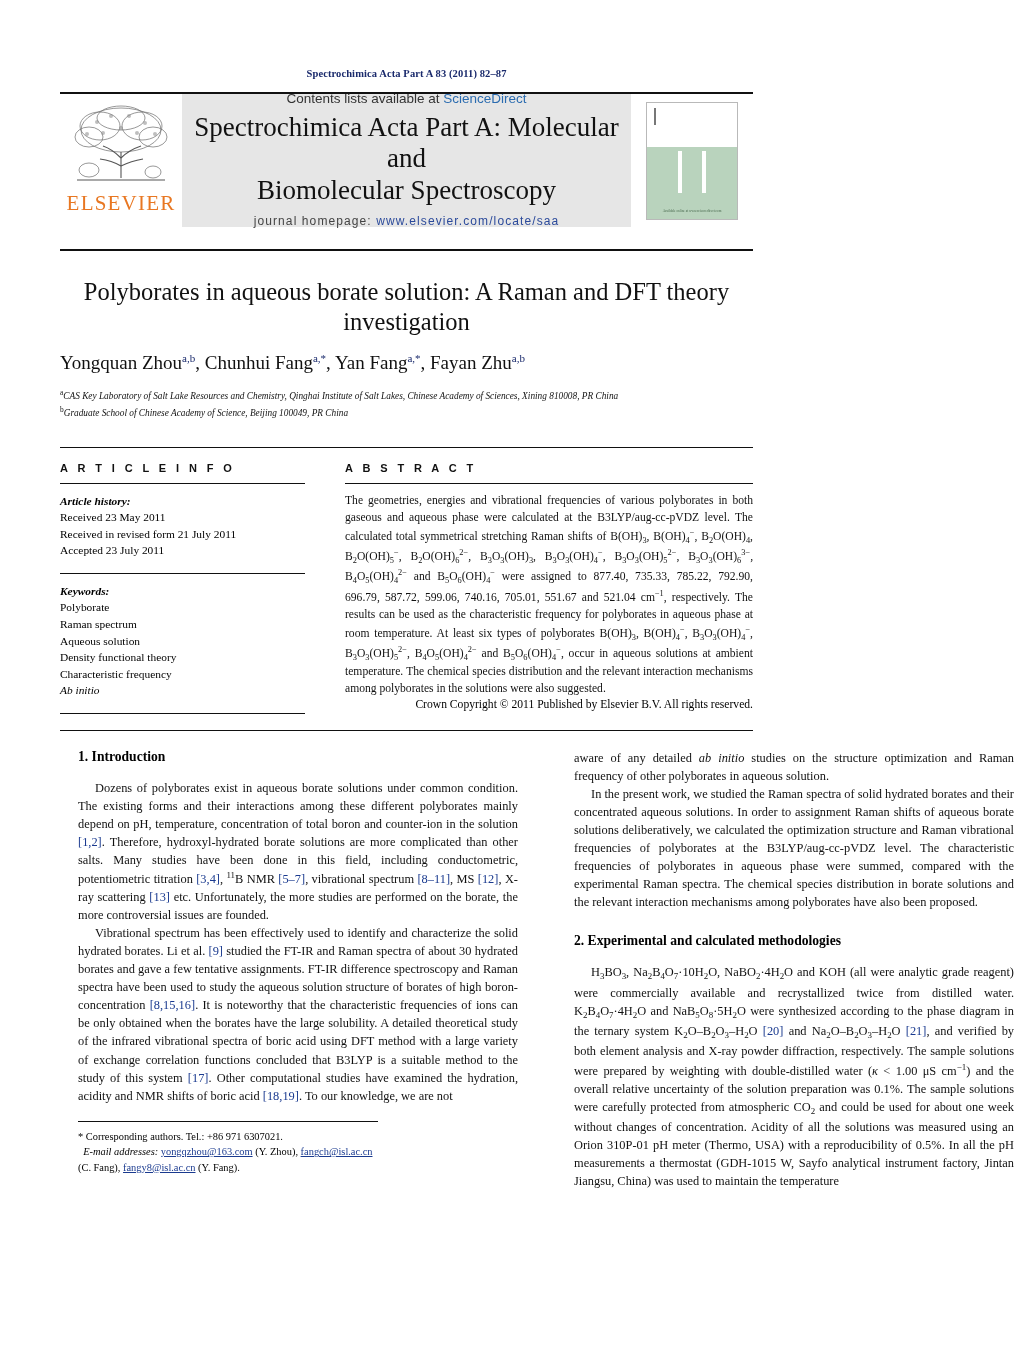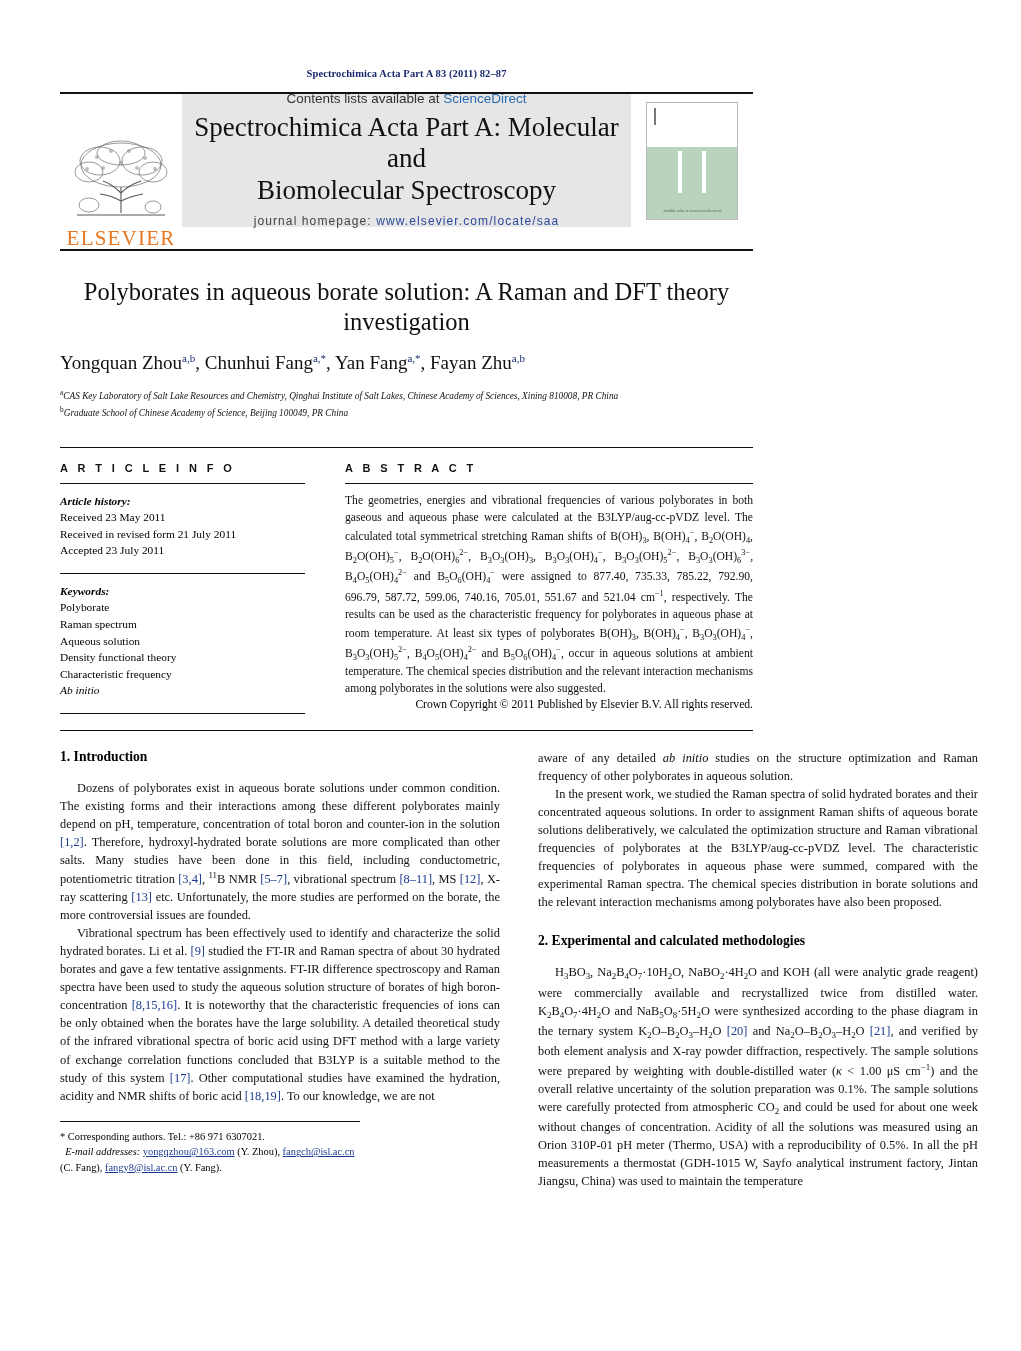--- a/index.html
+++ b/index.html
@@ -43,21 +43,20 @@
   }
   .mast-logo {
     width: 122px;
     flex: 0 0 122px;
     display: flex;
     flex-direction: column;
     align-items: center;
     justify-content: flex-start;
     padding-top: 6px;
     background: #fff;
-    margin-top: 35px;
   }
   .tree-wrap { width: 108px; height: 92px; }
   .elsevier-word {
     font-family: "Liberation Serif", serif;
     font-size: 21px;
     letter-spacing: 1.2px;
     color: #E87722;
     line-height: 1;
     margin-top: 1px;
   }
@@ -224,21 +223,21 @@
     font-size: 11.6px;
   }
 
   
   .body-rule { border-top: 1px solid #111; margin-top: 16px; }
   .two-col {
     margin-top: 18px;
     display: flex;
     gap: 38px;
   }
-  .bcol { width: 440px; flex: 0 0 440px; position: relative; }
+  .bcol { width: 440px; flex: 0 0 440px; position: relative; margin-left: 18px; }
   h2.num-head {
     font-family: "Liberation Serif", serif;
     font-size: 13.6px;
     font-weight: bold;
     margin: 0 0 14px 0;
   }
   h2.num-head.spaced { margin-top: 22px; }
   p.para {
     font-size: 12.4px;
     line-height: 1.455;

